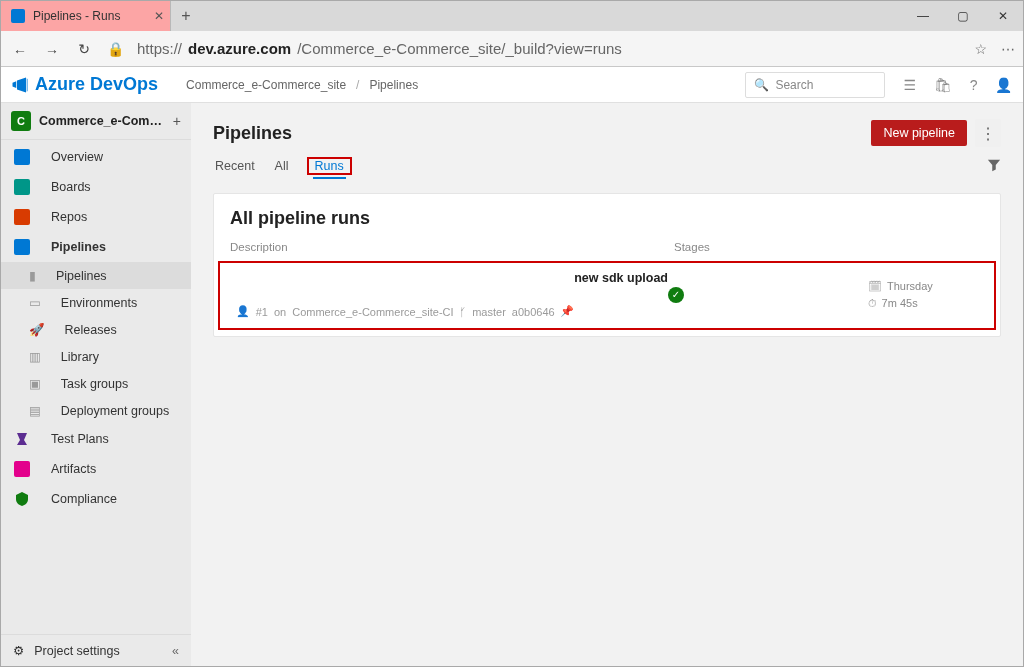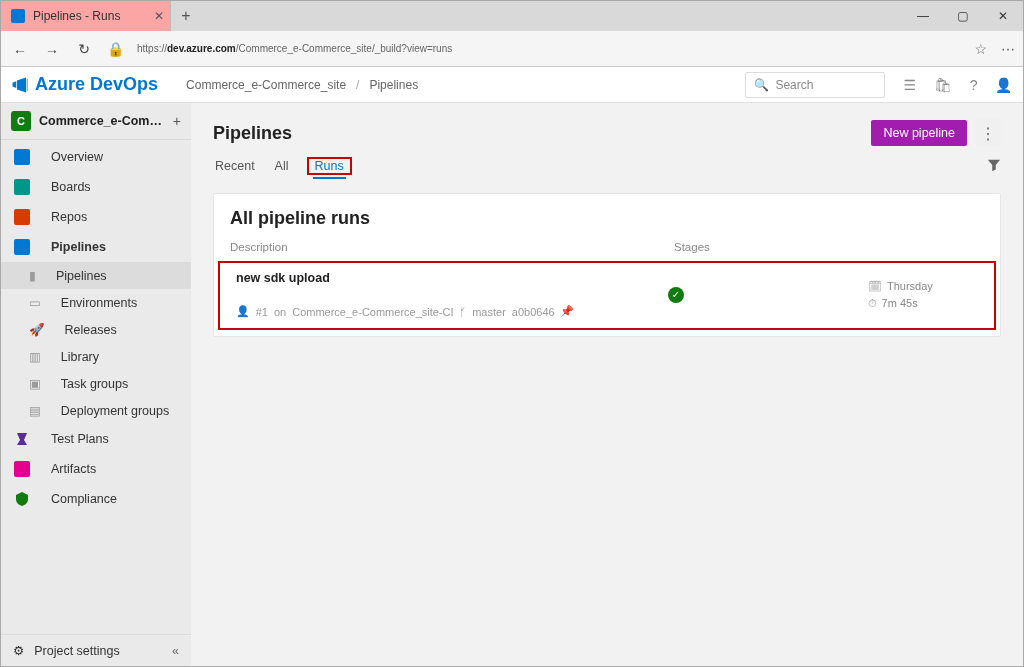--- a/index.html
+++ b/index.html
@@ -8,21 +8,21 @@
   
   .titlebar { height: 30px; background: #d9d9d9; display:flex; align-items:stretch; }
   .tab { background: #fca5a5; border-right:1px solid #b8b8b8; display:flex; align-items:center; padding:0 24px 0 10px; font-size:12px; color:#333; gap:8px; position:relative; min-width:170px;}
   .tab .favicon { width:14px; height:14px; background:#0078d4; border-radius:2px; }
   .tab .close-x { position:absolute; right:6px; font-size:12px; color:#555; }
   .newtab { width:30px; display:flex; align-items:center; justify-content:center; color:#555; font-size:16px;}
   .win-controls { margin-left:auto; display:flex; }
   .win-controls div { width:40px; display:flex; align-items:center; justify-content:center; font-size:12px; color:#333;}
   .addr-row { height:36px; background:#f5f5f5; display:flex; align-items:center; padding:0 8px; gap:10px; border-bottom:1px solid #c8c8c8;}
   .addr-btn { width:22px; text-align:center; color:#444; font-size:14px;}
-  .url-box { flex:1; display:flex; align-items:center; gap:0; font-size:10px; color:#666;}
+  .url-box { flex:1; display:flex; align-items:center; gap:6px; font-size:15px; color:#666;}
   .addr-icons { display:flex; gap:14px; color:#666; font-size:14px;}
 
   
   .app-header { height:36px; background:#fff; border-bottom:1px solid #e0e0e0; display:flex; align-items:center; padding:0 10px; gap:12px;}
   .ado-logo { display:flex; align-items:center; gap:6px; color:#0078d4; font-weight:600; font-size:18px;}
   .ado-logo svg { width:18px; height:18px;}
   .crumb { color:#666; font-size:12px; display:flex; align-items:center; gap:10px; margin-left:16px;}
   .crumb .sep { color:#aaa;}
   .hdr-right { margin-left:auto; display:flex; align-items:center; gap:18px;}
   .search-box { display:flex; align-items:center; gap:6px; border:1px solid #ddd; border-radius:2px; height:26px; padding:0 8px; font-size:12px; color:#888; width:140px;}
@@ -44,41 +44,41 @@
   .nav-item.active-top { font-weight:600;}
   .nav-item.active-sub { background:#dcdcdc; }
   .nicon svg { width:16px; height:16px;}
   .sidebar-footer { border-top:1px solid #dcdcdc; display:flex; align-items:center; padding:8px 12px; font-size:12.5px; color:#333; gap:10px;}
   .sidebar-footer .collapse { margin-left:auto; color:#666;}
 
   
   .main { flex:1; padding:16px 22px; overflow:auto;}
   .page-head { display:flex; align-items:center; margin-bottom:8px;}
   .page-title { font-size:18px; font-weight:600; color:#222;}
-  .primary-btn { background:#a21caf; color:#fff; border:none; font-size:12.5px; padding:6px 12px; border-radius:2px; margin-left:auto;}
+  .primary-btn { background:#b91c1c; color:#fff; border:none; font-size:12.5px; padding:6px 12px; border-radius:2px; margin-left:auto;}
   .more-page { width:26px; height:28px; background:#f0f0f0; margin-left:8px; display:flex; align-items:center; justify-content:center; color:#666; border-radius:2px;}
 
   .tabs-row { display:flex; align-items:center; gap:16px; font-size:12.5px; color:#555; margin-bottom:16px;}
   .tabs-row .tabi { padding:4px 2px; cursor:default;}
   .runs-box { border:2px solid #c00; padding:0 4px;}
   .tabi.active { color:#0078d4; border-bottom:2px solid #0078d4; font-weight:500;}
   .filter-icon { margin-left:auto; color:#666;}
 
   .panel { background:#fff; border:1px solid #e5e5e5; border-radius:2px; padding:0;}
   .panel-title { font-size:18px; font-weight:700; padding:14px 16px 6px; color:#222;}
   .col-head { display:flex; font-size:11.5px; color:#888; padding:6px 16px 8px;}
   .col-head .c1 { flex:1;}
   .col-head .c2 { width:200px;}
   .col-head .c3 { width:110px;}
 
   .row { display:flex; align-items:center; padding:8px 16px 10px; border:2px solid #c00; margin:0 4px 6px;}
   .row .c1 { flex:1;}
   .row .c2 { width:200px; display:flex; align-items:center;}
   .row .c3 { width:110px;}
-  .run-title { font-size:12.5px; font-weight:600; color:#222; margin-bottom:20px;}
+  .run-title { font-size:12.5px; font-weight:600; color:#222; margin-bottom:20px;text-align:right;}
   .run-meta { font-size:11px; color:#9a9a9a; display:flex; align-items:center; gap:6px; font-family: Consolas, monospace;}
   .badge-ok { width:16px; height:16px; border-radius:50%; background:#107c10; display:inline-flex; align-items:center; justify-content:center; color:#fff; font-size:10px;}
   .time-col { font-size:11px; color:#888; line-height:1.5;}
   .time-col .trow { display:flex; align-items:center; gap:5px;}
 
   .muted-icon { color:#9a9a9a;}
 </style>
 </head>
 <body>
 

